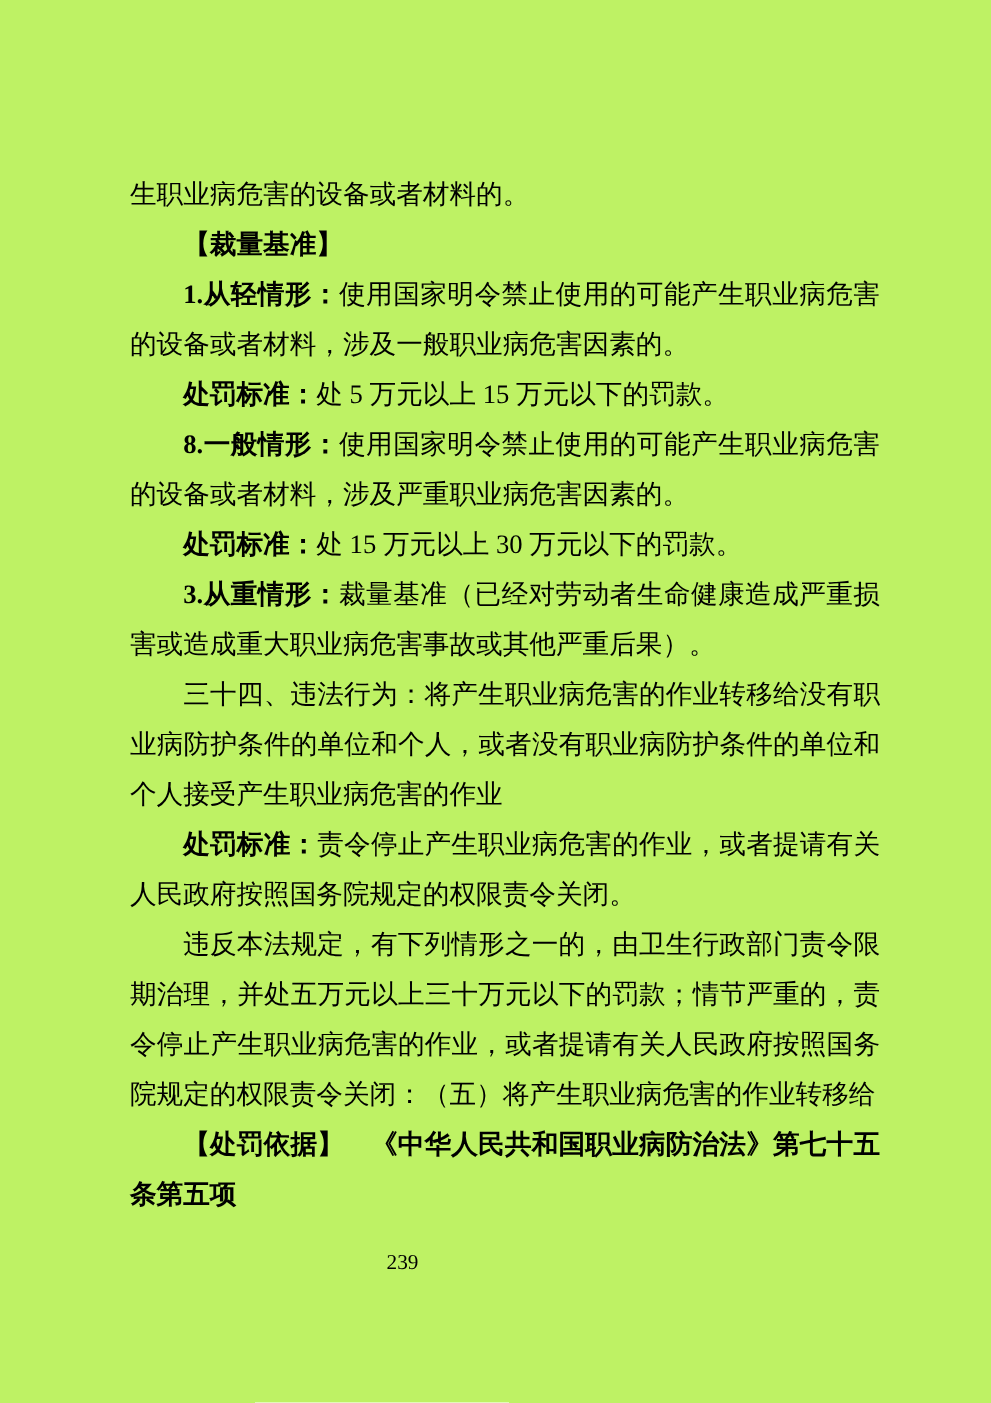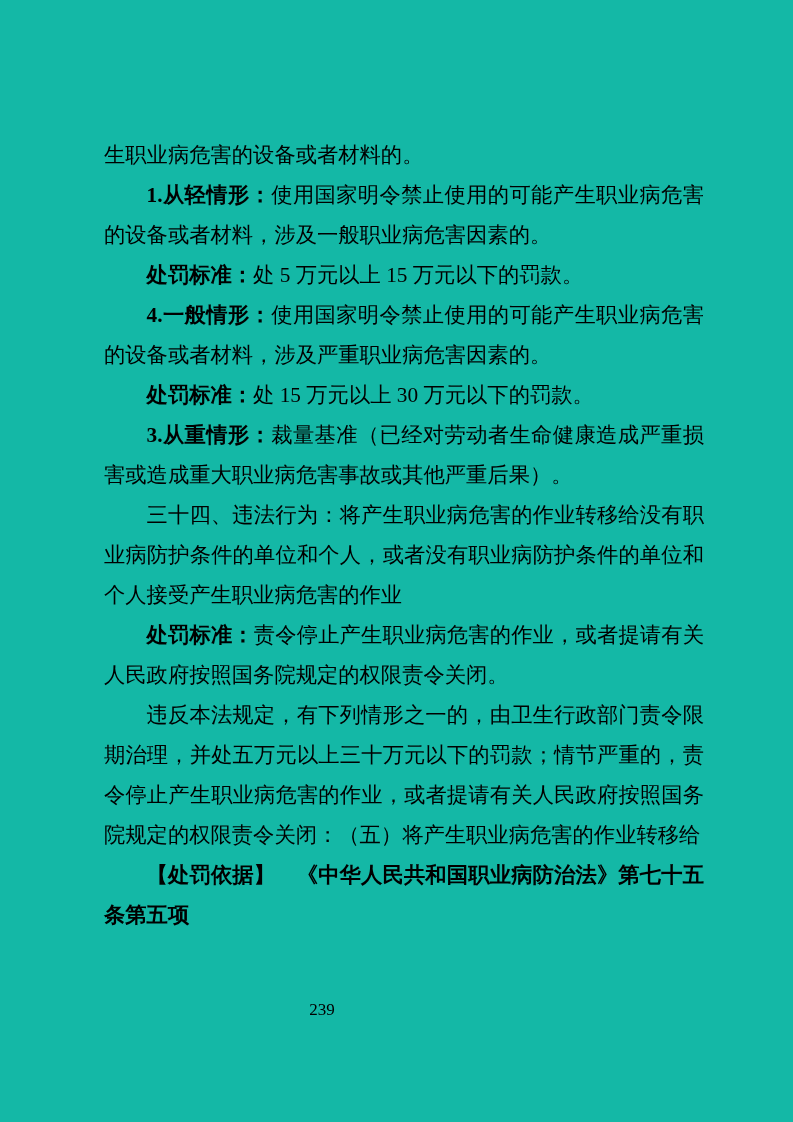--- a/index.html
+++ b/index.html
@@ -4,21 +4,21 @@
 <style>
   html, body {
     margin: 0;
     padding: 0;
     background: #ffffff;
   }
   .page {
     position: relative;
     width: 793px;
     height: 1122px;
-    background: #14b8a6;
+    background: #bef264;
     color: #000000;
     font-family: "Liberation Serif", "DejaVu Serif", serif;
     overflow: hidden;
   }
   .body-text {
     position: absolute;
     left: 104px;
     top: 135px;
     width: 600px;
     font-size: 21.3px;
@@ -50,26 +50,27 @@
     color: #000000;
   }
 </style>
 </head>
 <body>
 
 <div class="page">
   <div class="body-text">
   <p class="para"><span class="lead"></span><span class="rest">生职业病危害的设备或者材料的。</span></p>
 
+  <p class="para indent"><span class="lead">【裁量基准】</span><span class="rest"></span></p>
 
   <p class="para indent"><span class="lead">1.从轻情形：</span><span class="rest">使用国家明令禁止使用的可能产生职业病危害的设备或者材料，涉及一般职业病危害因素的。</span></p>
 
   <p class="para indent"><span class="lead">处罚标准：</span><span class="rest">处 5 万元以上 15 万元以下的罚款。</span></p>
 
-  <p class="para indent"><span class="lead">4.一般情形：</span><span class="rest">使用国家明令禁止使用的可能产生职业病危害的设备或者材料，涉及严重职业病危害因素的。</span></p>
+  <p class="para indent"><span class="lead">8.一般情形：</span><span class="rest">使用国家明令禁止使用的可能产生职业病危害的设备或者材料，涉及严重职业病危害因素的。</span></p>
 
   <p class="para indent"><span class="lead">处罚标准：</span><span class="rest">处 15 万元以上 30 万元以下的罚款。</span></p>
 
   <p class="para indent"><span class="lead">3.从重情形：</span><span class="rest">裁量基准（已经对劳动者生命健康造成严重损害或造成重大职业病危害事故或其他严重后果）。</span></p>
 
   <p class="para indent"><span class="lead"></span><span class="rest">三十四、违法行为：将产生职业病危害的作业转移给没有职业病防护条件的单位和个人，或者没有职业病防护条件的单位和个人接受产生职业病危害的作业</span></p>
 
   <p class="para indent"><span class="lead">处罚标准：</span><span class="rest">责令停止产生职业病危害的作业，或者提请有关人民政府按照国务院规定的权限责令关闭。</span></p>
 
   <p class="para indent"><span class="lead"></span><span class="rest">违反本法规定，有下列情形之一的，由卫生行政部门责令限期治理，并处五万元以上三十万元以下的罚款；情节严重的，责令停止产生职业病危害的作业，或者提请有关人民政府按照国务院规定的权限责令关闭：（五）将产生职业病危害的作业转移给</span></p>

